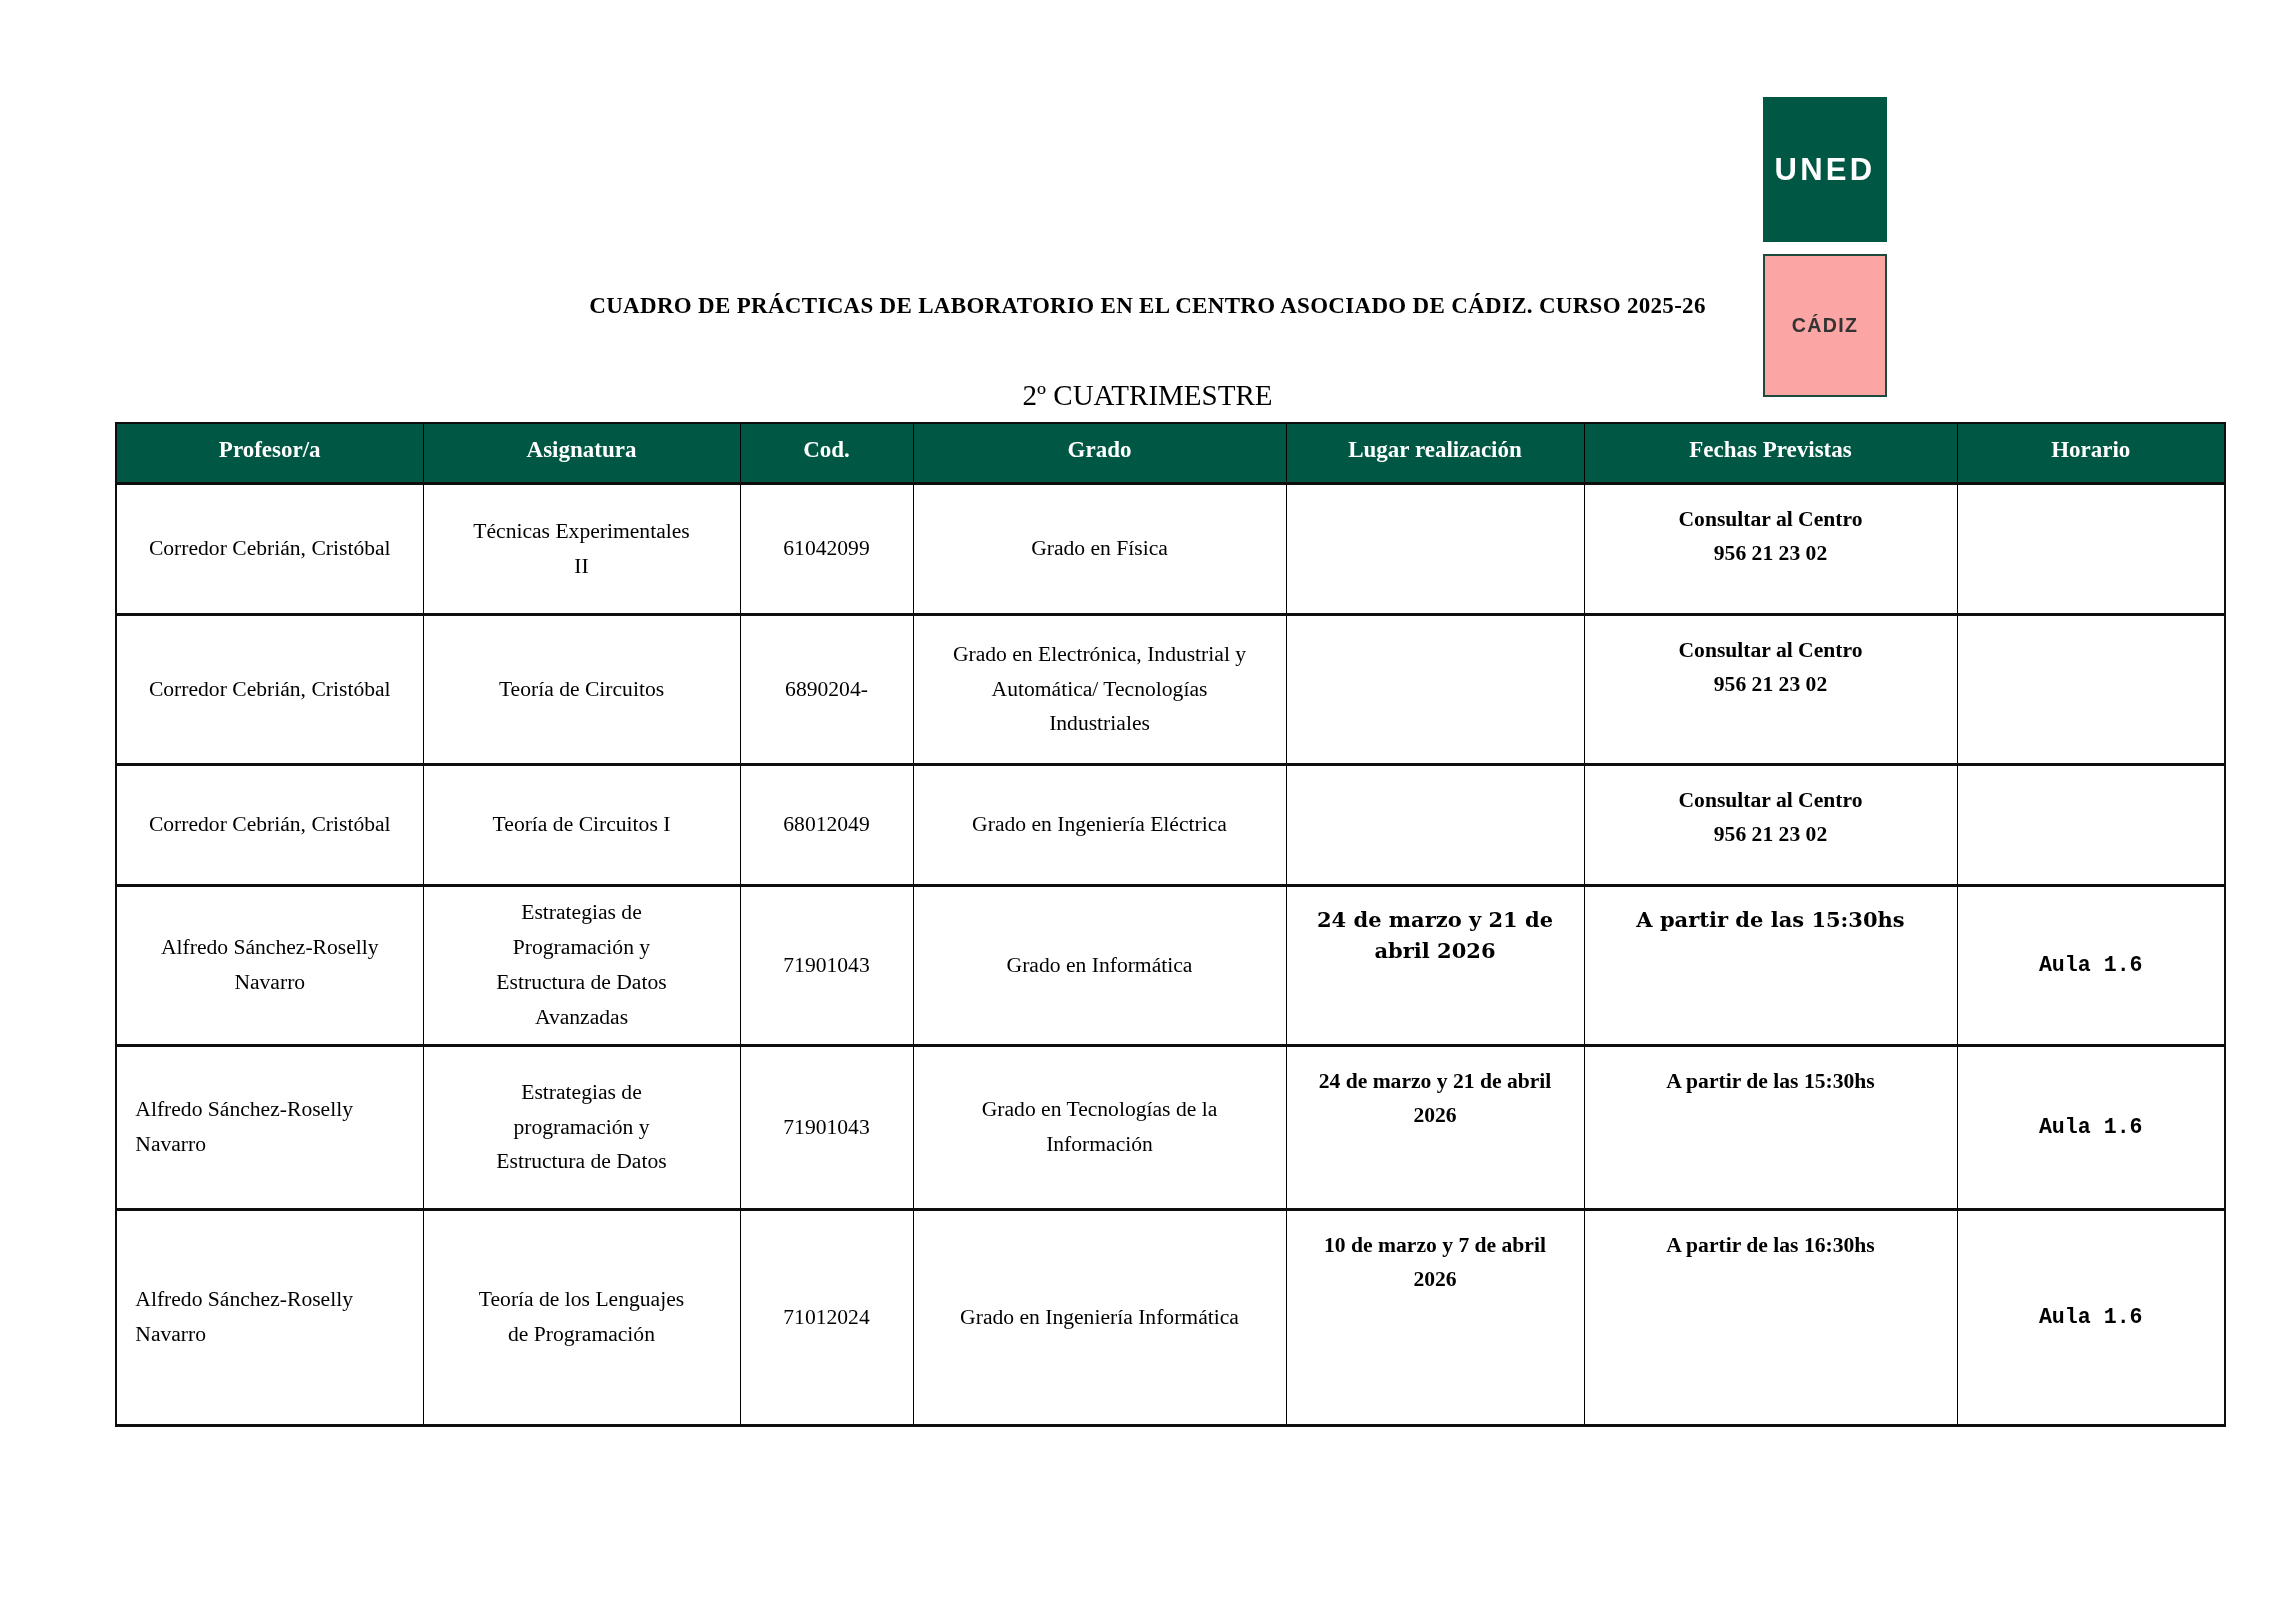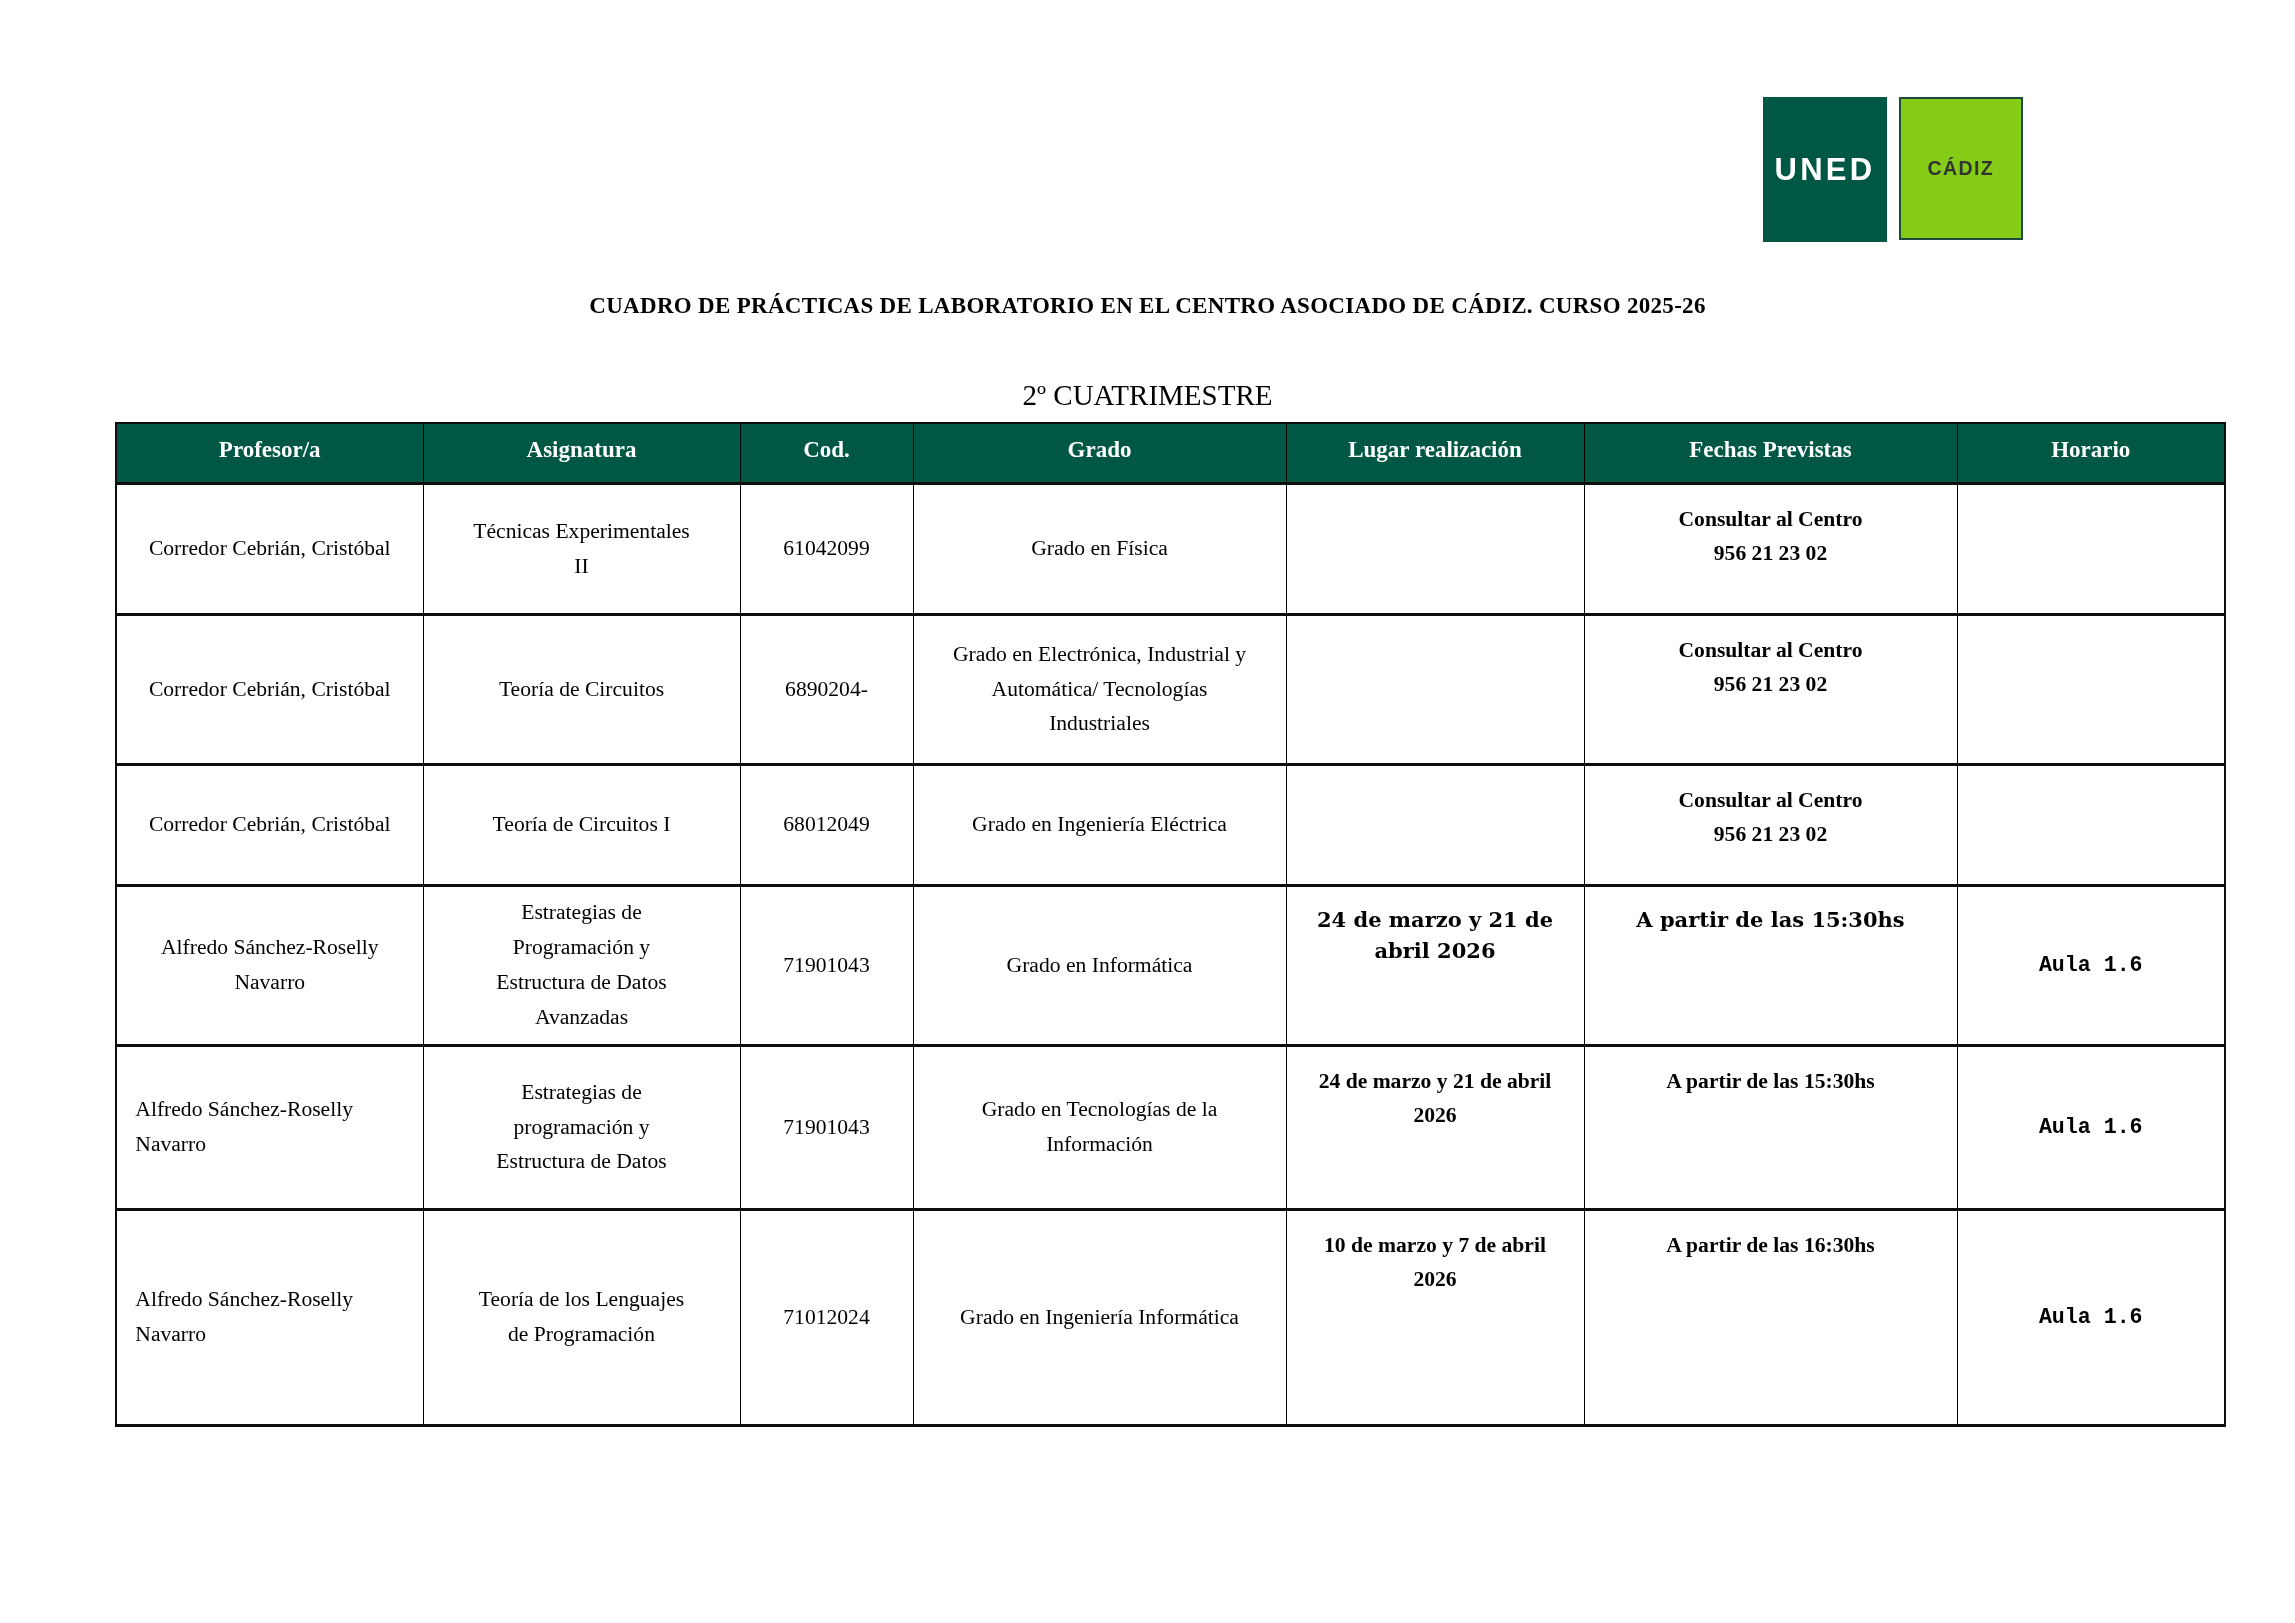--- a/index.html
+++ b/index.html
@@ -12,33 +12,33 @@
     width:2295px;height:1623px;
     position:relative;
     background:#ffffff;
     font-family:"Liberation Serif", serif;
     color:#000;
   }
 
   
   .logo-wrap{
     position:absolute;left:1763px;top:97px;
-    display:flex;gap:11.8px;align-items:flex-start;
+    display:flex;gap:11.8px;align-items:flex-start;flex-direction:column;
   }
   .uned-box{
     width:124px;height:145px;background:var(--green);
     display:flex;align-items:center;justify-content:center;
   }
   .uned-text{
     color:#ffffff;
     font-family:"Liberation Sans", sans-serif;
     font-weight:bold;font-size:31px;letter-spacing:3.3px;
   }
   .cadiz-box{
-    width:124px;height:143px;background:#84cc16;
+    width:124px;height:143px;background:#fca5a5;
     border:2px solid #1c4a3d;
     display:flex;align-items:center;justify-content:center;
   }
   .cadiz-text{
     color:#333333;
     font-family:"Liberation Sans", sans-serif;
     font-weight:bold;font-size:19.6px;letter-spacing:1.3px;
   }
 
   

